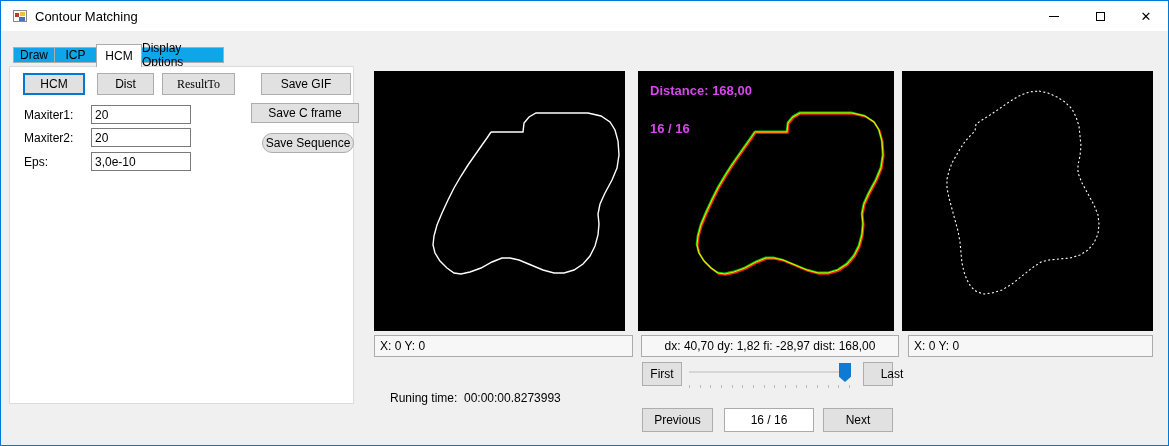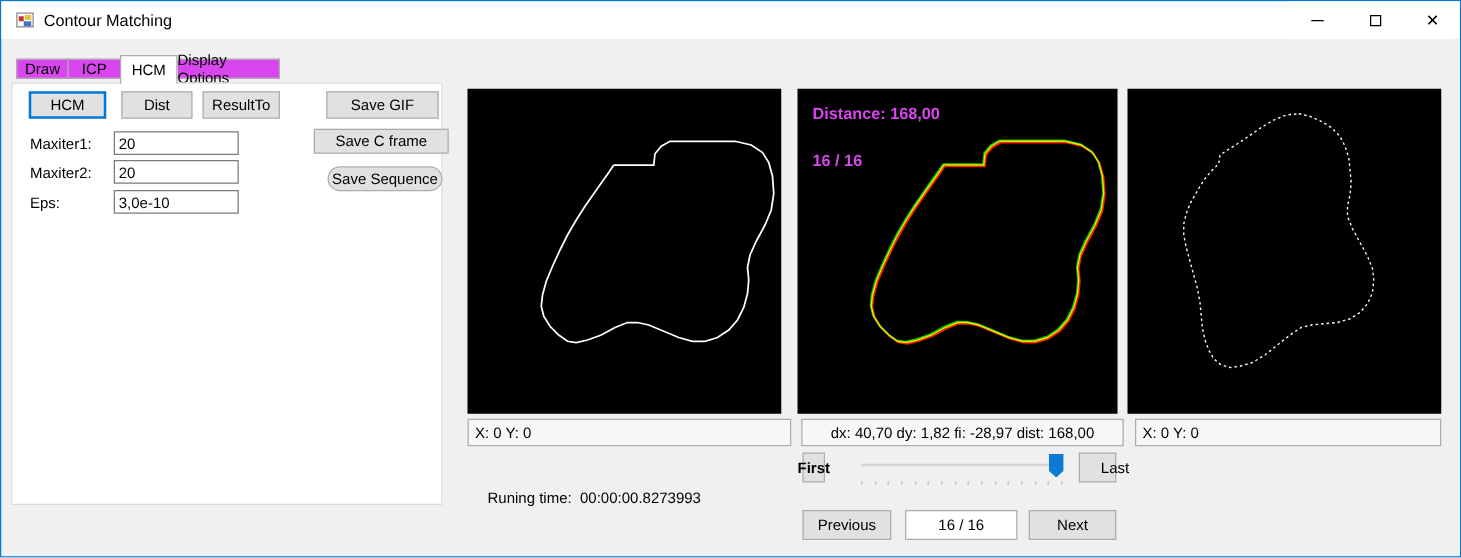--- a/index.html
+++ b/index.html
@@ -8,21 +8,21 @@
     border:1px solid #0078D7;font-family:"Liberation Sans",sans-serif;
     font-size:12px;color:#000;overflow:hidden;}
   .titlebar{position:absolute;left:0;top:0;width:100%;height:30px;background:#FFFFFF;}
   .app-icon{position:absolute;left:11px;top:7px;width:16px;height:16px;}
   .title-text{position:absolute;left:34px;top:8px;font-size:13px;white-space:nowrap;}
   .winbtn{position:absolute;top:0;width:46px;height:30px;display:flex;align-items:center;
     justify-content:center;background:#FFFFFF;}
   .glyph-min{display:block;width:10px;height:1px;background:#000;}
   .glyph-max{display:block;width:9px;height:9px;border:1px solid #000;background:transparent;}
   .glyph-close{font-size:13px;line-height:13px;}
-  .tab{position:absolute;top:46px;height:16px;background:#d946ef;border:1px solid #ACACAC;
+  .tab{position:absolute;top:46px;height:16px;background:#0ea5e9;border:1px solid #ACACAC;
     display:flex;align-items:center;justify-content:center;z-index:1;}
   .tab.selected{top:43px;height:23px;background:#FFFFFF;border-bottom:none;z-index:3;}
   .page{position:absolute;left:8px;top:65px;width:345px;height:338px;background:#FFFFFF;
     border:1px solid #DCDCDC;z-index:2;}
   .btn{position:absolute;background:#E1E1E1;border:1px solid #ADADAD;display:flex;
     align-items:center;justify-content:center;font-size:12px;cursor:default;white-space:nowrap;}
   .btn.focused{border:2px solid #0078D7;}
   .field-label{position:absolute;white-space:nowrap;}
   .textbox{position:absolute;border:1px solid #7A7A7A;background:#FFFFFF;font-family:"Liberation Sans",sans-serif;
     font-size:12px;padding:1px 3px;outline:none;}
@@ -77,21 +77,21 @@
   <div class="tab selected" style="left:95px;width:46px;">
       <span>HCM</span>
     </div>
   <div class="tab" style="left:140px;width:83px;">
       <span>Display Options</span>
     </div>
 
   <div class="page">
     <div class="btn focused" style="left:13px;top:6px;width:62px;height:22px;">HCM</div>
     <div class="btn" style="left:87px;top:6px;width:57px;height:22px;">Dist</div>
-    <div class="btn" style="left:152px;top:6px;width:62px;height:22px;">ResultTo</div>
+    <div class="btn" style="left:152px;top:6px;width:73px;height:22px;font-family:Liberation Serif, serif;">ResultTo</div>
     <div class="btn" style="left:251px;top:6px;width:90px;height:22px;">Save GIF</div>
     <div class="btn" style="left:241px;top:36px;width:108px;height:20px;">Save C frame</div>
     <div class="btn" style="left:252px;top:66px;width:92px;height:20px;border-radius:10px;">Save Sequence</div>
 
     <span class="field-label" style="left:14px;top:41px;">Maxiter1:</span>
     <input class="textbox" style="left: 81px; top: 38px; width: 100px; height: 19px;" readonly="" value="20">
     <span class="field-label" style="left:14px;top:64px;">Maxiter2:</span>
     <input class="textbox" style="left: 81px; top: 61px; width: 100px; height: 19px;" readonly="" value="20">
     <span class="field-label" style="left:14px;top:88px;">Eps:</span>
     <input class="textbox" style="left: 81px; top: 85px; width: 100px; height: 19px;" readonly="" value="3,0e-10">
@@ -116,21 +116,21 @@
   <div class="panel" style="left:901px;width:251px;">
     <svg viewBox="0 0 251 260" width="251" height="260">
       <polyline fill="none" stroke="#FFFFFF" stroke-width="1.1" stroke-dasharray="2 2.4" points="137,20 146,22 155,26 163,31 170,38 174,46 177,55 178,65 179,75 178,85 176,94 176,102 180,112 186,123 192,134 196,144 197,153 196,163 192,172 186,179 178,184 168,187 157,188 147,189 139,191 130,197 120,205 110,213 100,219 90,222 82,223 75,221 69,216 65,209 62,201 60,192 59,182 58,171 56,160 53,149 50,138 47,127 45,117 45,108 47,100 50,92 54,85 58,78 62,72 66,67 70,63 73,60 74,53 80,49 88,44 97,38 107,31 117,25 127,21 137,20"></polyline>
     </svg>
   </div>
 
   <div class="statusbox" style="left:373px;width:259px;">X: 0 Y: 0</div>
   <div class="statusbox center" style="left:640px;width:258px;">dx: 40,70 dy: 1,82 fi: -28,97 dist: 168,00</div>
   <div class="statusbox" style="left:907px;width:245px;">X: 0 Y: 0</div>
 
-  <div class="btn" style="left:641px;top:361px;width:18px;height:24px;font-weight:bold;">First</div>
+  <div class="btn" style="left:641px;top:361px;width:40px;height:24px;">First</div>
   <div class="trackbar">
     <div class="groove"></div>
     <div class="thumb" style="left:156px;"></div>
     <div class="ticks">
         <span class="tick" style="left: 0px;"></span>
         <span class="tick" style="left: 10.6667px;"></span>
         <span class="tick" style="left: 21.3333px;"></span>
         <span class="tick" style="left: 32px;"></span>
         <span class="tick" style="left: 42.6667px;"></span>
         <span class="tick" style="left: 53.3333px;"></span>

